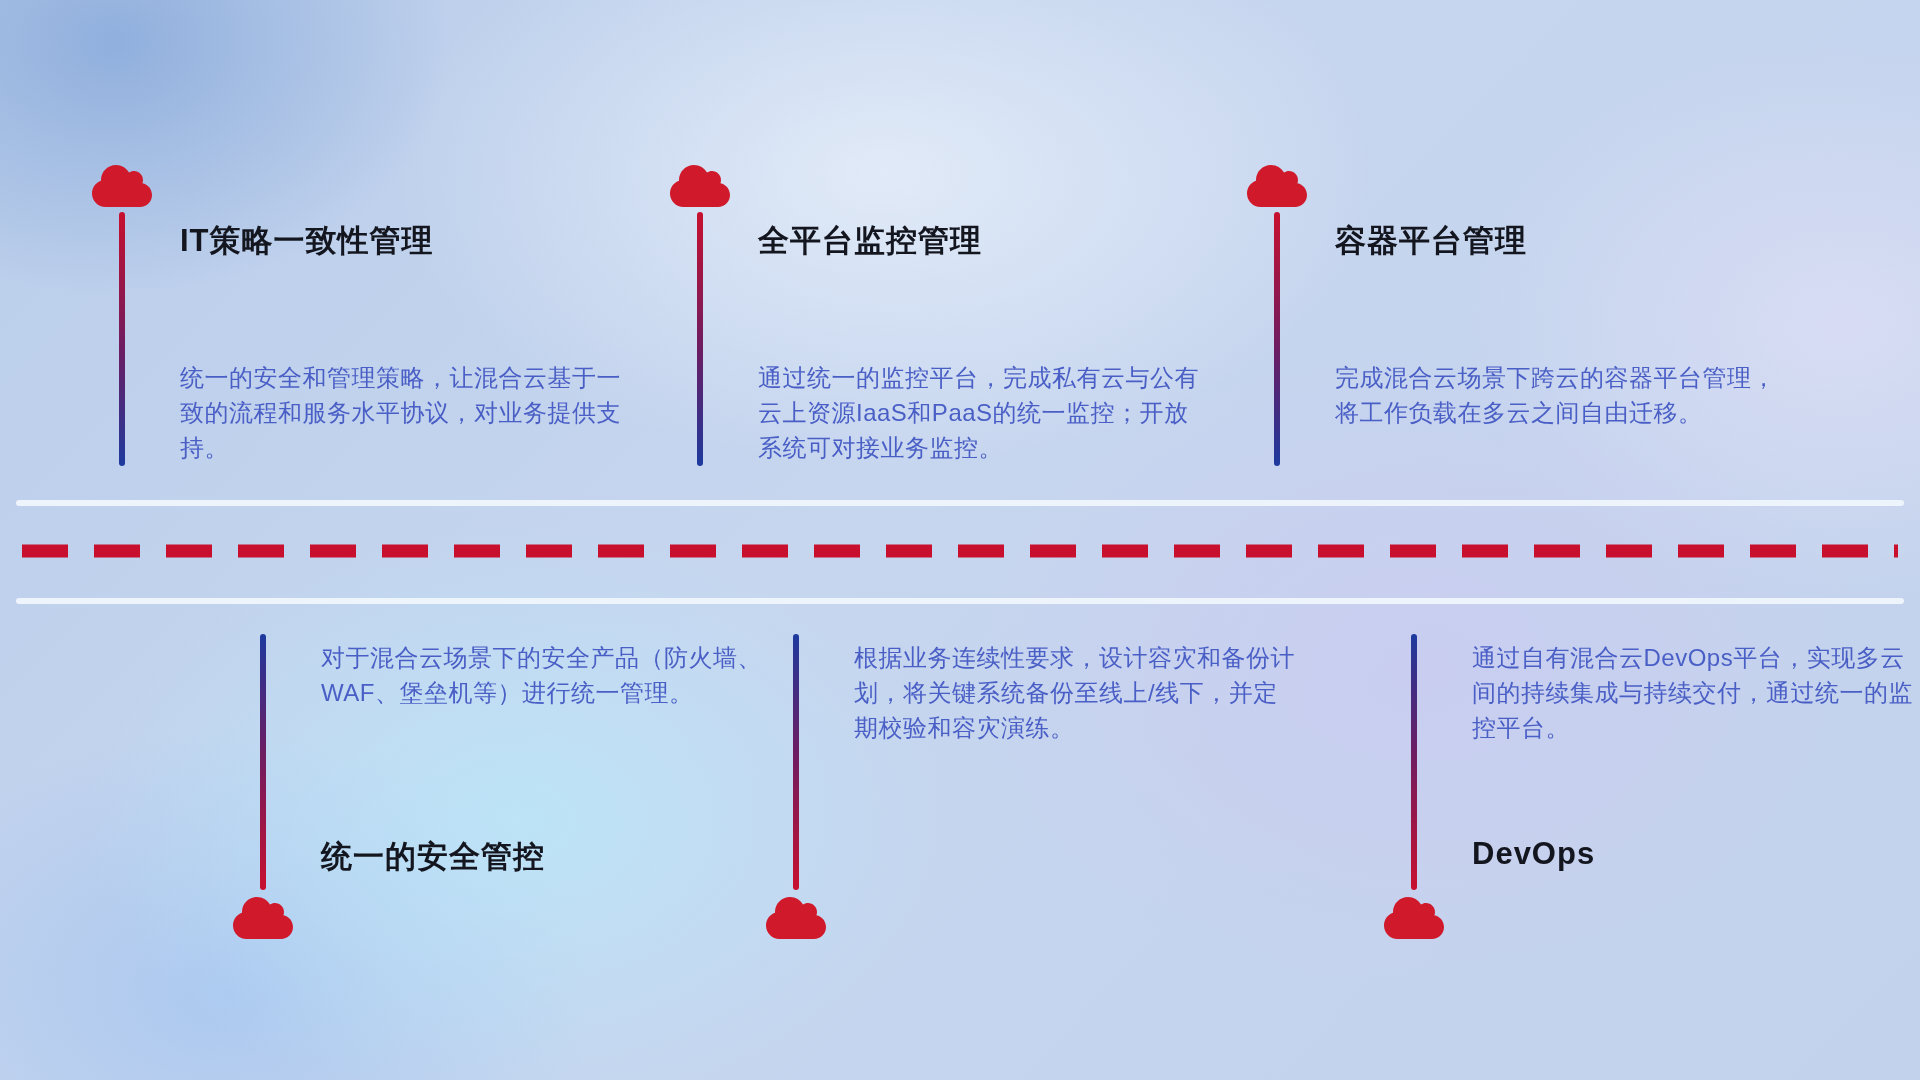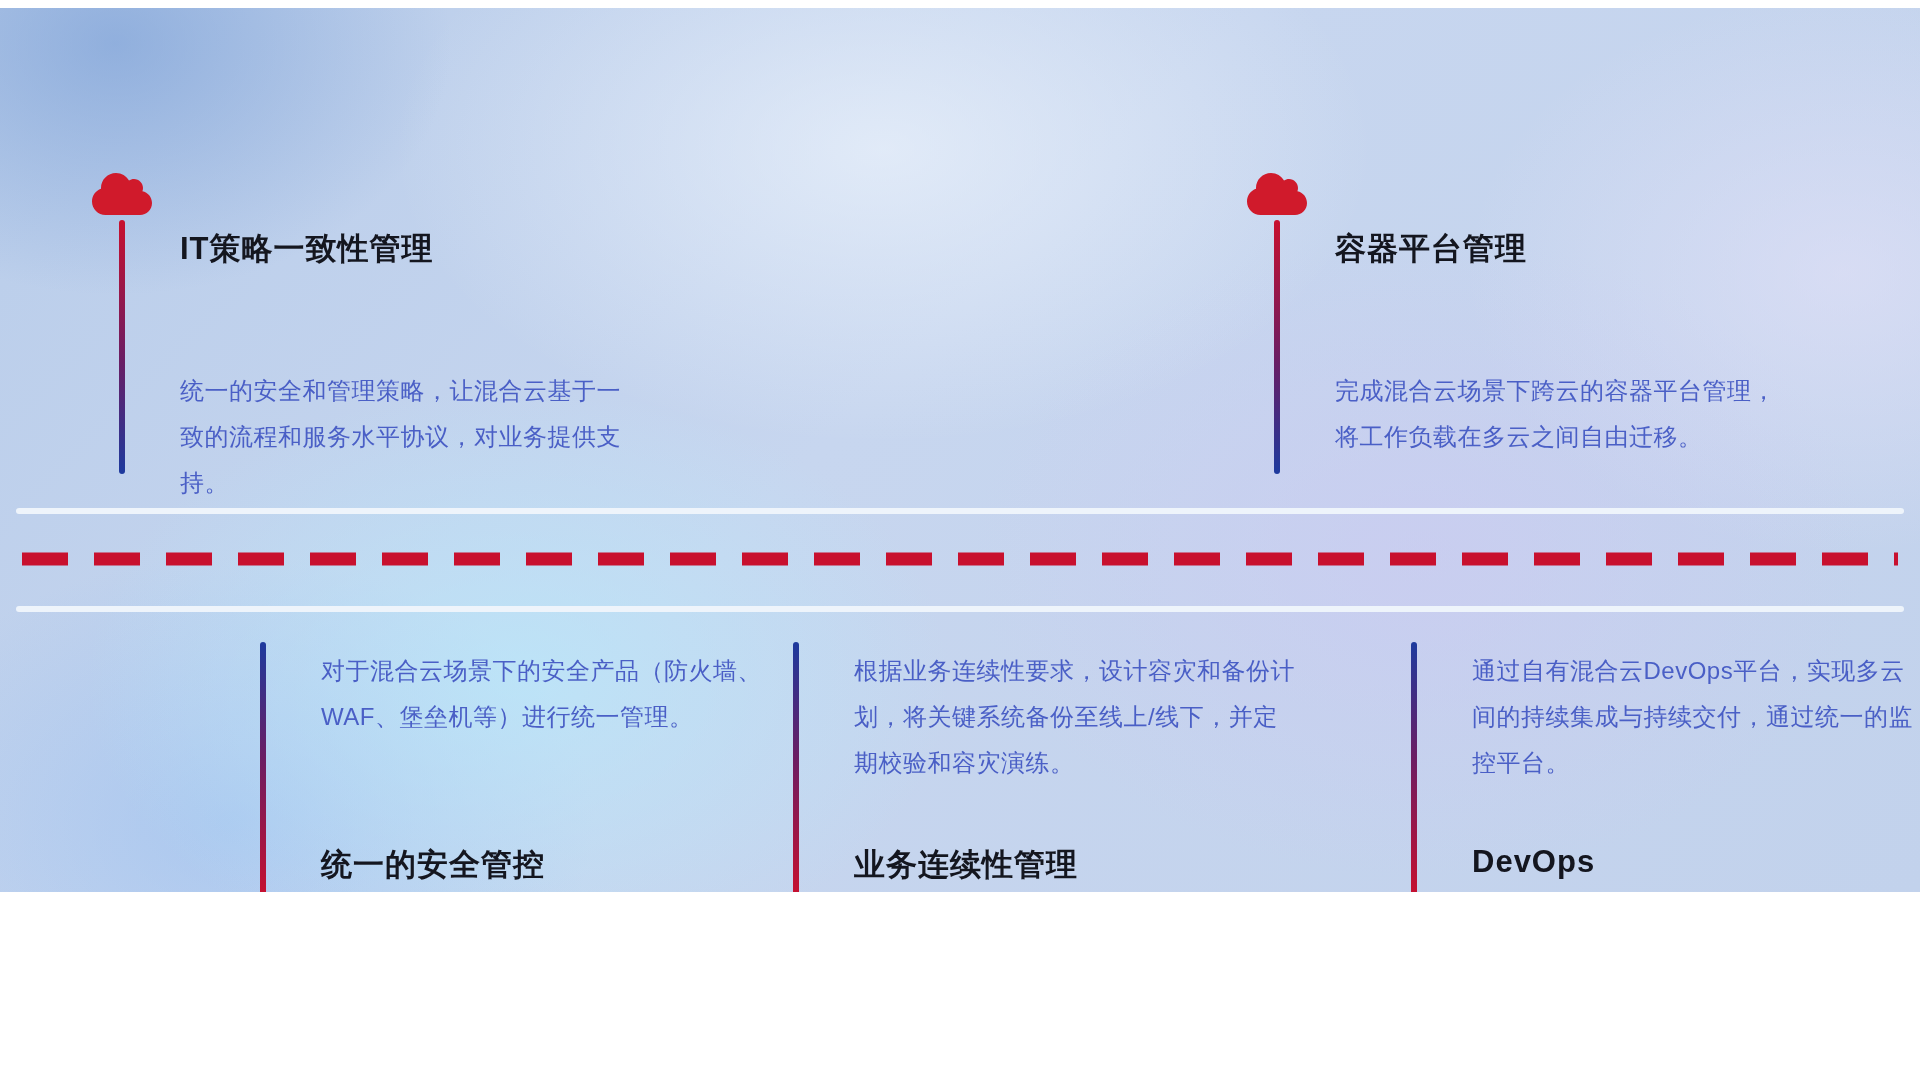--- a/index.html
+++ b/index.html
@@ -4,31 +4,30 @@
 <style>
   * { margin: 0; padding: 0; box-sizing: border-box; }
   html, body { width: 1920px; height: 1080px; }
   body {
     font-family: "Liberation Sans", sans-serif;
     overflow: hidden;
   }
   .stage {
     position: relative;
     width: 1920px;
-    height: 884px;
+    height: 1080px;
     overflow: hidden;
     background:
       radial-gradient(480px 360px at 6% 4%,  rgba(110,150,210,0.55), rgba(110,150,210,0) 70%),
       radial-gradient(700px 420px at 46% 16%, rgba(240,246,253,0.65), rgba(240,246,253,0) 70%),
       radial-gradient(620px 420px at 27% 76%, rgba(185,232,250,0.75), rgba(185,232,250,0) 70%),
       radial-gradient(520px 380px at 12% 92%, rgba(150,190,240,0.55), rgba(150,190,240,0) 70%),
       radial-gradient(640px 460px at 74% 62%, rgba(205,200,242,0.55), rgba(205,200,242,0) 70%),
       radial-gradient(540px 400px at 96% 30%, rgba(228,226,248,0.6), rgba(228,226,248,0) 70%),
       linear-gradient(135deg, #b9cdea 0%, #c7d6ef 45%, #c2d2ec 100%);
-    margin-top: 8px;
   }
 
   .item { position: absolute; width: 560px; }
   .item.top { top: 160px; height: 320px; }
   .item.bottom { top: 630px; height: 330px; }
 
   .cloud { position: absolute; left: 0; width: 60px; display: block; line-height: 0; }
   .item.top .cloud { top: 2px; }
   .item.bottom .cloud { top: 264px; }
   .cloud svg { width: 60px; height: 48px; display: block; }
@@ -52,21 +51,21 @@
     white-space: nowrap;
   }
   .item.top .item-title { top: 60px; }
   .item.bottom .item-title { top: 206px; }
 
   .item-desc {
     position: absolute;
     left: 88px;
     width: 448px;
     font-size: 24px;
-    line-height: 46px;
+    line-height: 35px;
     color: #4a5fc6;
     letter-spacing: 0.5px;
   }
   .item.top .item-desc { top: 200px; }
   .item.bottom .item-desc { top: 10px; }
 
   .divider-solid {
     position: absolute;
     left: 16px;
     width: 1888px;
@@ -103,20 +102,30 @@
     <span class="cloud">
       <svg viewBox="0 0 640 512">
           <path fill="#d01a2b" d="M0 336c0 79.5 64.5 144 144 144l368 0c70.7 0 128-57.3 128-128c0-61.9-44-113.6-102.4-125.4c4.1-10.7 6.4-22.4 6.4-34.6c0-53-43-96-96-96c-19.7 0-38.1 6-53.3 16.2C367 64.2 315.3 32 256 32C167.6 32 96 103.6 96 192c0 2.7 .1 5.4 .2 8.1C40.2 219.8 0 273.2 0 336z"></path>
         </svg>
     </span>
     <span class="vline"></span>
     <div class="item-title">IT策略一致性管理</div>
     <div class="item-desc">统一的安全和管理策略，让混合云基于一致的流程和服务水平协议，对业务提供支持。</div>
   </div>
 
+  <div class="item top" style="left:670px">
+    <span class="cloud">
+      <svg viewBox="0 0 640 512">
+          <path fill="#d01a2b" d="M0 336c0 79.5 64.5 144 144 144l368 0c70.7 0 128-57.3 128-128c0-61.9-44-113.6-102.4-125.4c4.1-10.7 6.4-22.4 6.4-34.6c0-53-43-96-96-96c-19.7 0-38.1 6-53.3 16.2C367 64.2 315.3 32 256 32C167.6 32 96 103.6 96 192c0 2.7 .1 5.4 .2 8.1C40.2 219.8 0 273.2 0 336z"></path>
+        </svg>
+    </span>
+    <span class="vline"></span>
+    <div class="item-title">全平台监控管理</div>
+    <div class="item-desc">通过统一的监控平台，完成私有云与公有云上资源IaaS和PaaS的统一监控；开放系统可对接业务监控。</div>
+  </div>
 
   <div class="item bottom" style="left:233px">
     <span class="vline"></span>
     <span class="cloud">
       <svg viewBox="0 0 640 512">
           <path fill="#d01a2b" d="M0 336c0 79.5 64.5 144 144 144l368 0c70.7 0 128-57.3 128-128c0-61.9-44-113.6-102.4-125.4c4.1-10.7 6.4-22.4 6.4-34.6c0-53-43-96-96-96c-19.7 0-38.1 6-53.3 16.2C367 64.2 315.3 32 256 32C167.6 32 96 103.6 96 192c0 2.7 .1 5.4 .2 8.1C40.2 219.8 0 273.2 0 336z"></path>
         </svg>
     </span>
     <div class="item-desc">对于混合云场景下的安全产品（防火墙、WAF、堡垒机等）进行统一管理。</div>
     <div class="item-title">统一的安全管控</div>
@@ -134,21 +143,20 @@
   </div>
 
   <div class="item bottom" style="left:766px">
     <span class="vline"></span>
     <span class="cloud">
       <svg viewBox="0 0 640 512">
           <path fill="#d01a2b" d="M0 336c0 79.5 64.5 144 144 144l368 0c70.7 0 128-57.3 128-128c0-61.9-44-113.6-102.4-125.4c4.1-10.7 6.4-22.4 6.4-34.6c0-53-43-96-96-96c-19.7 0-38.1 6-53.3 16.2C367 64.2 315.3 32 256 32C167.6 32 96 103.6 96 192c0 2.7 .1 5.4 .2 8.1C40.2 219.8 0 273.2 0 336z"></path>
         </svg>
     </span>
     <div class="item-desc">根据业务连续性要求，设计容灾和备份计划，将关键系统备份至线上/线下，并定期校验和容灾演练。</div>
-    <div class="item-title">业务连续性管理</div>
   </div>
 
   <div class="item bottom" style="left:1384px">
     <span class="vline"></span>
     <span class="cloud">
       <svg viewBox="0 0 640 512">
           <path fill="#d01a2b" d="M0 336c0 79.5 64.5 144 144 144l368 0c70.7 0 128-57.3 128-128c0-61.9-44-113.6-102.4-125.4c4.1-10.7 6.4-22.4 6.4-34.6c0-53-43-96-96-96c-19.7 0-38.1 6-53.3 16.2C367 64.2 315.3 32 256 32C167.6 32 96 103.6 96 192c0 2.7 .1 5.4 .2 8.1C40.2 219.8 0 273.2 0 336z"></path>
         </svg>
     </span>
     <div class="item-desc">通过自有混合云DevOps平台，实现多云间的持续集成与持续交付，通过统一的监控平台。</div>

